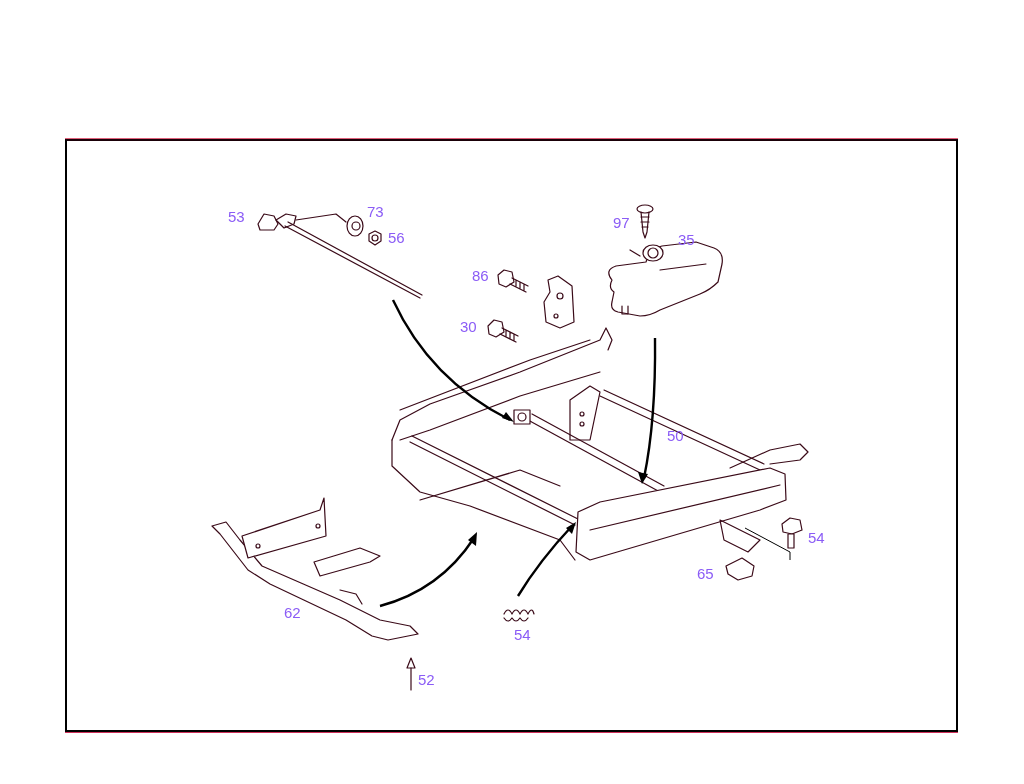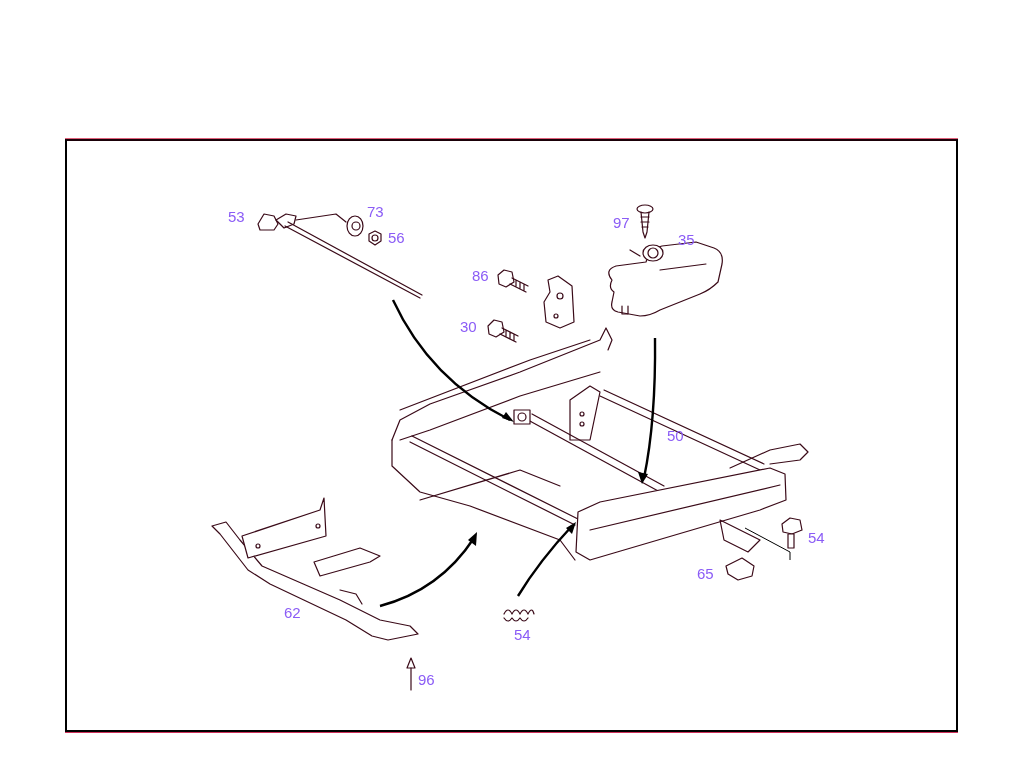--- a/index.html
+++ b/index.html
@@ -146,13 +146,13 @@
 <div class="label" style="left:388px;top:230px">56</div>
 <div class="label" style="left:613px;top:215px">97</div>
 <div class="label" style="left:678px;top:232px">35</div>
 <div class="label" style="left:472px;top:268px">86</div>
 <div class="label" style="left:460px;top:319px">30</div>
 <div class="label" style="left:667px;top:428px">50</div>
 <div class="label" style="left:808px;top:530px">54</div>
 <div class="label" style="left:697px;top:566px">65</div>
 <div class="label" style="left:284px;top:605px">62</div>
 <div class="label" style="left:514px;top:627px">54</div>
-<div class="label" style="left:418px;top:672px">96</div>
+<div class="label" style="left:418px;top:672px">52</div>
 
 </body></html>

